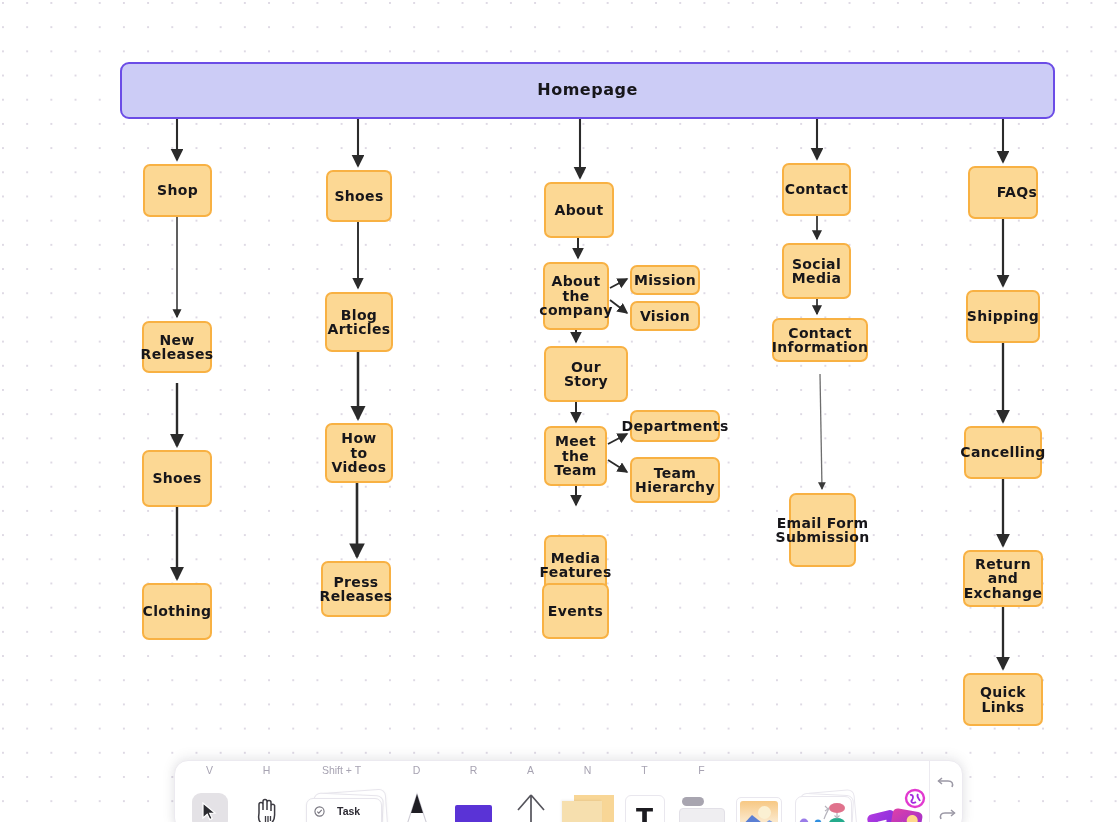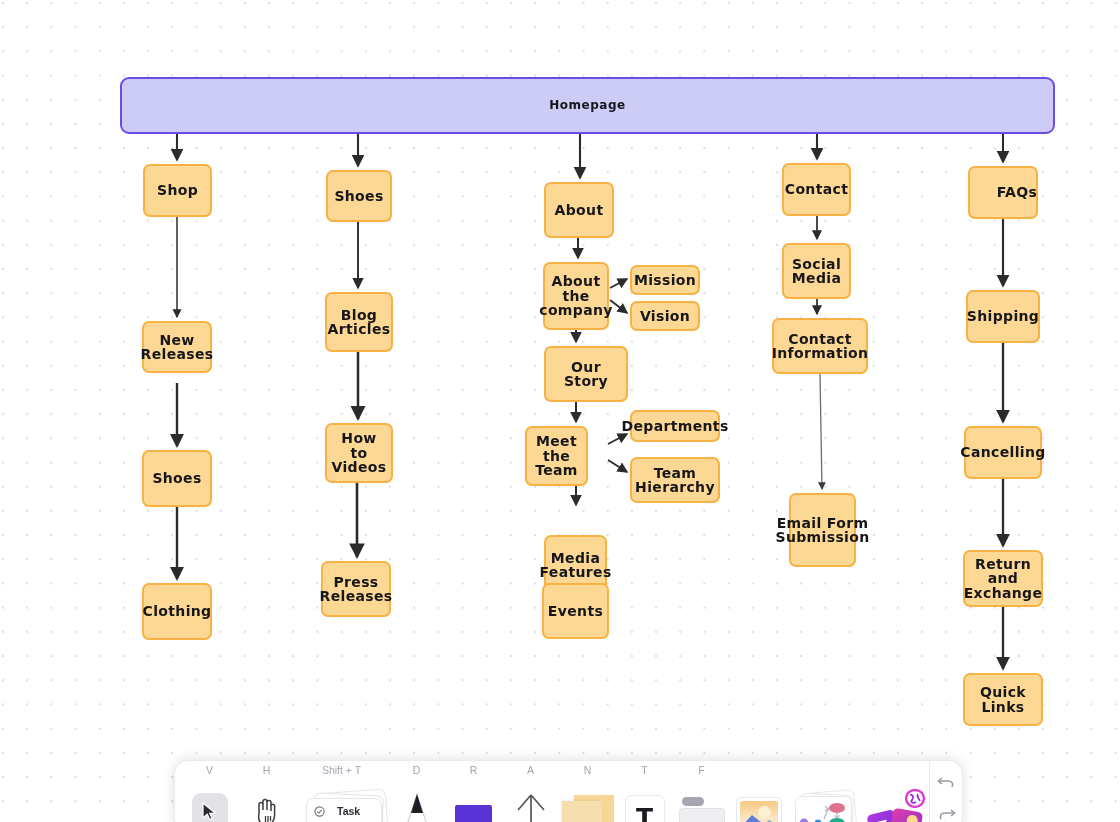--- a/index.html
+++ b/index.html
@@ -32,23 +32,22 @@
     font-weight: 700;
     letter-spacing: 0.35px;
     line-height: 14.5px;
     padding: 2px 4px;
     box-shadow: 0 0 0 0 rgba(0,0,0,0);
   }
   .node.root {
     background: #ccccf6;
     border: 2.8px solid #6b4ce6;
     border-radius: 9px;
-    font-size: 12px;
+    font-size: 16px;
     letter-spacing: 0.5px;
-    margin-top: 15px;
   }
 
   
   #toolbar-wrap {
     position: absolute;
     left: 174px; top: 760px;
     width: 789px; height: 62px;
   }
   #toolbar {
     position: absolute; left: 0; top: 0;
@@ -250,21 +249,21 @@
     </div>
   <div class="node" style="left:630px;top:265px;width:70px;height:30px;">
     <span>Mission</span>
     </div>
   <div class="node" style="left:630px;top:301px;width:70px;height:30px;">
     <span>Vision</span>
     </div>
   <div class="node" style="left:544px;top:346px;width:84px;height:56px;">
     <span>Our Story</span>
     </div>
-  <div class="node" style="left:525px;top:426px;width:63px;height:60px;">
+  <div class="node" style="left:544px;top:426px;width:63px;height:60px;">
     <span>Meet the Team</span>
     </div>
   <div class="node" style="left:630px;top:410px;width:90px;height:32px;">
     <span>Departments</span>
     </div>
   <div class="node" style="left:630px;top:457px;width:90px;height:46px;">
     <span>Team Hierarchy</span>
     </div>
   <div class="node" style="left:544px;top:535px;width:63px;height:60px;">
     <span>Media Features</span>
@@ -272,21 +271,21 @@
   <div class="node" style="left:542px;top:583px;width:67px;height:56px;">
     <span>Events</span>
     </div>
 
   <div class="node" style="left:782px;top:163px;width:69px;height:53px;">
     <span>Contact</span>
     </div>
   <div class="node" style="left:782px;top:243px;width:69px;height:56px;">
     <span>Social Media</span>
     </div>
-  <div class="node" style="left:772px;top:318px;width:96px;height:56px;">
+  <div class="node" style="left:772px;top:318px;width:96px;height:44px;">
     <span>Contact Information</span>
     </div>
   <div class="node" style="left:789px;top:493px;width:67px;height:74px;">
     <span>Email Form Submission</span>
     </div>
 
   <div class="node" style="left:968px;top:166px;width:70px;height:53px;padding-left:32px;">
     <span>FAQs</span>
     </div>
   <div class="node" style="left:966px;top:290px;width:74px;height:53px;">

